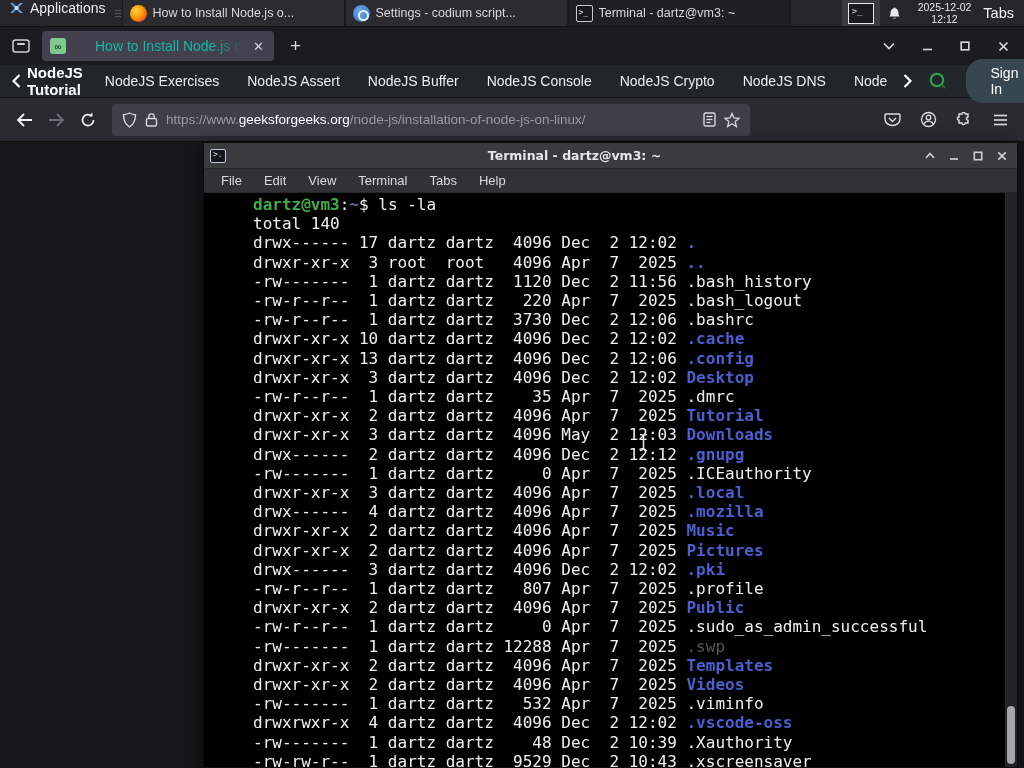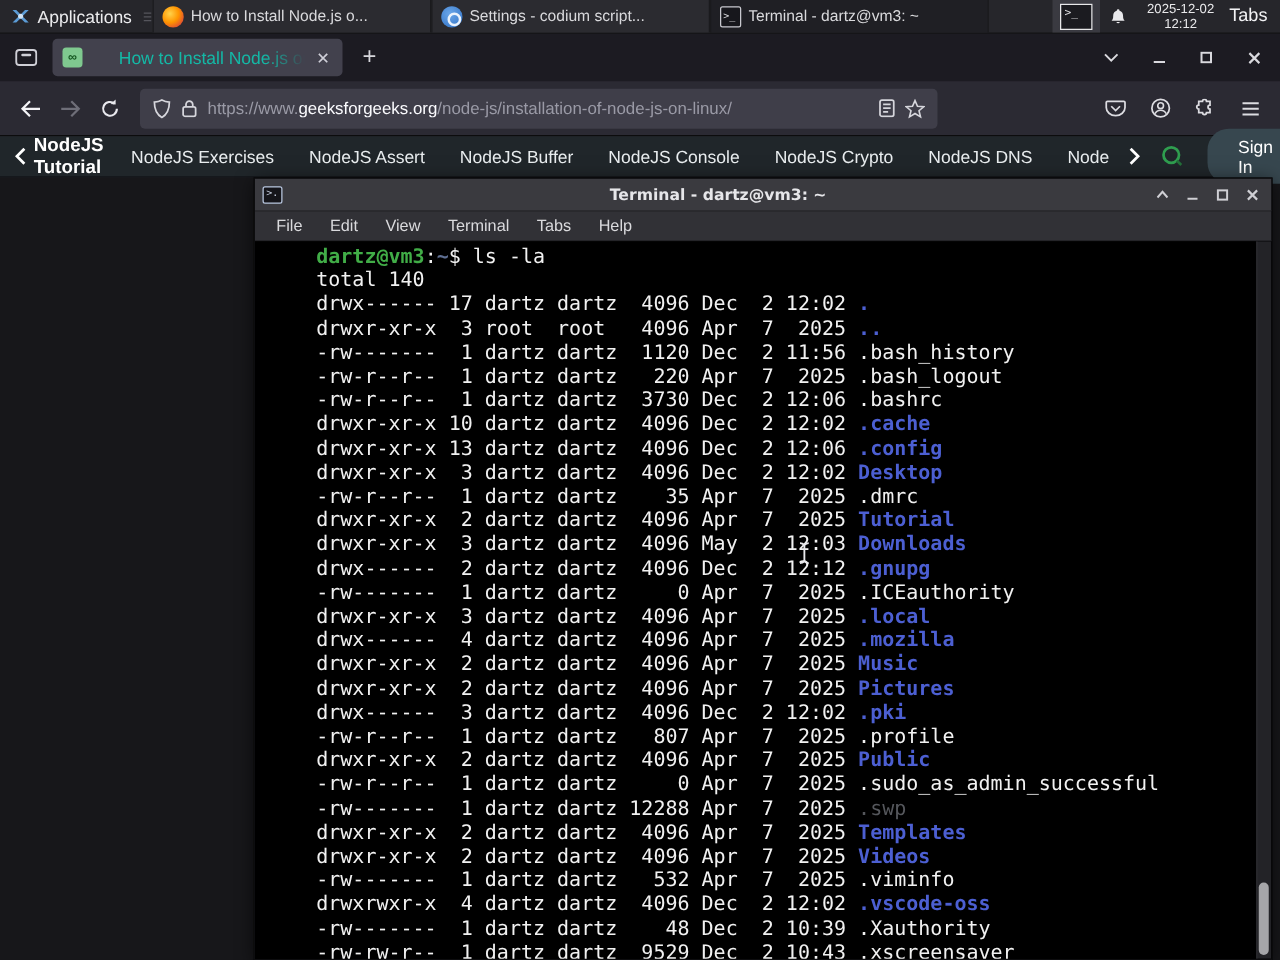--- a/index.html
+++ b/index.html
@@ -3,21 +3,21 @@
 <meta charset="utf-8">
 <style>
   * { margin:0; padding:0; box-sizing:border-box; }
   html,body { width:1024px; height:768px; overflow:hidden; background:#141417;
               font-family:"Liberation Sans", sans-serif; }
 
   
   #panel { position:absolute; left:0; top:0; width:1024px; height:27px;
            background:#26262b; display:flex; align-items:stretch; z-index:40;
            border-bottom:1px solid #121214; color:#e4e4e6; }
-  .app-menu { display:flex; align-items:center; gap:6px; padding:0 8px; }
+  .app-menu { display:flex; gap:6px; padding:0 8px; }
   .app-menu .lbl { font-size:14px; color:#ececee; }
   .handle { width:8px; display:flex; flex-direction:column; justify-content:center; gap:2px; padding:0 1px; }
   .handle i { display:block; height:1px; background:#55555c; }
   .taskbtn { width:223px; display:flex; align-items:center; gap:6px; padding:0 7px;
              background:#2b2b30; border-left:1px solid #1a1a1d; border-right:1px solid #1a1a1d;
              overflow:hidden; }
   .taskbtn.active { background:#1f1f24; }
   .tblabel { font-size:12.5px; color:#d9d9dc; white-space:nowrap; overflow:hidden; }
   .tbicon { width:17px; height:17px; flex:0 0 17px; border-radius:3px; position:relative; }
   .ic-firefox { background:radial-gradient(circle at 35% 35%, #ffd24a 0%, #ff9500 45%, #e4562c 75%, #b5305a 100%); border-radius:50%; }
@@ -196,93 +196,20 @@
           </svg>
       </div>
       <div class="wbtn">
         <svg width="11" height="11" viewBox="0 0 11 11">
             <path d="M1.5 1.5 L9.5 9.5 M9.5 1.5 L1.5 9.5" stroke="#d9d9de" stroke-width="1.7"></path>
           </svg>
       </div>
     </div>
   </div>
 
-  <div id="toolbar">
-    <div class="navbtn">
-      <svg width="17" height="14" viewBox="0 0 17 14">
-          <path d="M8 1 L2 7 L8 13 M2 7 H16" fill="none" stroke="#f4f4f7" stroke-width="1.8"></path>
-        </svg>
-    </div>
-    <div class="navbtn">
-      <svg width="17" height="14" viewBox="0 0 17 14">
-          <path d="M9 1 L15 7 L9 13 M15 7 H1" fill="none" stroke="#6e6e78" stroke-width="1.8"></path>
-        </svg>
-    </div>
-    <div class="navbtn">
-      <svg width="16" height="16" viewBox="0 0 16 16">
-          <path d="M13.5 8 a5.5 5.5 0 1 1 -1.8 -4" fill="none" stroke="#e9e9ee" stroke-width="1.7"></path>
-          <path d="M12.5 0.5 L12.5 4.5 L8.5 4.2" fill="#e9e9ee"></path>
-        </svg>
-    </div>
-    <div id="urlbar">
-      <span>
-        <svg width="15" height="16" viewBox="0 0 15 16">
-            <path d="M7.5 1 C9.5 2.2 11.5 2.6 13.5 2.6 C13.5 8.5 11.5 12.7 7.5 15 C3.5 12.7 1.5 8.5 1.5 2.6 C3.5 2.6 5.5 2.2 7.5 1 Z" fill="none" stroke="#d6d6dc" stroke-width="1.4"></path>
-          </svg>
-      </span>
-      <span>
-        <svg width="13" height="15" viewBox="0 0 13 15">
-            <rect x="1.5" y="6.5" width="10" height="7.5" rx="1.5" fill="none" stroke="#d6d6dc" stroke-width="1.4"></rect>
-            <path d="M3.8 6.5 V4.6 a2.7 2.7 0 0 1 5.4 0 V6.5" fill="none" stroke="#d6d6dc" stroke-width="1.4"></path>
-          </svg>
-      </span>
-      <span class="urltext"><span>https://www.</span><span class="host">geeksforgeeks.org</span><span>/node-js/installation-of-node-js-on-linux/</span></span>
-      <span>
-        <svg width="13" height="15" viewBox="0 0 13 15">
-            <rect x="1" y="1" width="11" height="13" rx="1.5" fill="none" stroke="#d6d6dc" stroke-width="1.4"></rect>
-            <line x1="3.5" y1="4.5" x2="9.5" y2="4.5" stroke="#d6d6dc" stroke-width="1.3"></line>
-            <line x1="3.5" y1="7.5" x2="9.5" y2="7.5" stroke="#d6d6dc" stroke-width="1.3"></line>
-            <line x1="3.5" y1="10.5" x2="7.5" y2="10.5" stroke="#d6d6dc" stroke-width="1.3"></line>
-          </svg>
-      </span>
-      <span>
-        <svg width="16" height="16" viewBox="0 0 16 16">
-            <path d="M8 1.5 L10 6 L15 6.4 L11.2 9.6 L12.4 14.5 L8 11.8 L3.6 14.5 L4.8 9.6 L1 6.4 L6 6 Z" fill="none" stroke="#d6d6dc" stroke-width="1.3"></path>
-          </svg>
-      </span>
-    </div>
-    <div class="tool-right">
-      <div class="navbtn">
-        <svg width="17" height="16" viewBox="0 0 17 16">
-            <path d="M2 2 H15 a1 1 0 0 1 1 1 V7 a7.5 6.5 0 0 1 -15 0 V3 a1 1 0 0 1 1 -1 Z" fill="none" stroke="#dcdce1" stroke-width="1.4"></path>
-            <polyline points="5,6 8.5,9.5 12,6" fill="none" stroke="#dcdce1" stroke-width="1.4"></polyline>
-          </svg>
-      </div>
-      <div class="navbtn">
-        <svg width="17" height="17" viewBox="0 0 17 17">
-            <circle cx="8.5" cy="8.5" r="7" fill="none" stroke="#dcdce1" stroke-width="1.4"></circle>
-            <circle cx="8.5" cy="6.5" r="2.3" fill="none" stroke="#dcdce1" stroke-width="1.3"></circle>
-            <path d="M4 13 a5 5 0 0 1 9 0" fill="none" stroke="#dcdce1" stroke-width="1.3"></path>
-          </svg>
-      </div>
-      <div class="navbtn">
-        <svg width="16" height="16" viewBox="0 0 16 16">
-            <path d="M6 2 a1.6 1.6 0 0 1 3.2 0 H12 V5 a1.6 1.6 0 0 0 0 3.2 V11 H9.2 a1.6 1.6 0 0 1 -3.2 0 H3 V8.2 a1.6 1.6 0 0 1 0 -3.2 V2 Z" fill="none" stroke="#dcdce1" stroke-width="1.4"></path>
-          </svg>
-      </div>
-      <div class="navbtn">
-        <svg width="15" height="12" viewBox="0 0 15 12">
-            <line x1="1" y1="1.5" x2="14" y2="1.5" stroke="#dcdce1" stroke-width="1.6"></line>
-            <line x1="1" y1="6" x2="14" y2="6" stroke="#dcdce1" stroke-width="1.6"></line>
-            <line x1="1" y1="10.5" x2="14" y2="10.5" stroke="#dcdce1" stroke-width="1.6"></line>
-          </svg>
-      </div>
-    </div>
-  </div>
-
   <div id="gfgnav">
     <div class="gfg-back">
       <span>
         <svg width="9" height="14" viewBox="0 0 9 14">
             <polyline points="7.5,1 1.5,7 7.5,13" fill="none" stroke="#ffffff" stroke-width="2.2"></polyline>
           </svg>
       </span>
       <span>NodeJS Tutorial</span>
     </div>
     <div id="site-nav-items">
@@ -299,20 +226,93 @@
           <polyline points="1.5,1 7.5,7 1.5,13" fill="none" stroke="#ffffff" stroke-width="2.2"></polyline>
         </svg>
     </span>
     <div class="gfg-search">
       <svg width="20" height="20" viewBox="0 0 20 20">
           <circle cx="9" cy="9" r="6.2" fill="none" stroke="#2f9e4f" stroke-width="2.2"></circle>
           <line x1="13.5" y1="13.5" x2="17" y2="17" stroke="#23703a" stroke-width="2.2"></line>
         </svg>
     </div>
     <div class="signin">Sign In</div>
+  </div>
+
+  <div id="toolbar">
+    <div class="navbtn">
+      <svg width="17" height="14" viewBox="0 0 17 14">
+          <path d="M8 1 L2 7 L8 13 M2 7 H16" fill="none" stroke="#f4f4f7" stroke-width="1.8"></path>
+        </svg>
+    </div>
+    <div class="navbtn">
+      <svg width="17" height="14" viewBox="0 0 17 14">
+          <path d="M9 1 L15 7 L9 13 M15 7 H1" fill="none" stroke="#6e6e78" stroke-width="1.8"></path>
+        </svg>
+    </div>
+    <div class="navbtn">
+      <svg width="16" height="16" viewBox="0 0 16 16">
+          <path d="M13.5 8 a5.5 5.5 0 1 1 -1.8 -4" fill="none" stroke="#e9e9ee" stroke-width="1.7"></path>
+          <path d="M12.5 0.5 L12.5 4.5 L8.5 4.2" fill="#e9e9ee"></path>
+        </svg>
+    </div>
+    <div id="urlbar">
+      <span>
+        <svg width="15" height="16" viewBox="0 0 15 16">
+            <path d="M7.5 1 C9.5 2.2 11.5 2.6 13.5 2.6 C13.5 8.5 11.5 12.7 7.5 15 C3.5 12.7 1.5 8.5 1.5 2.6 C3.5 2.6 5.5 2.2 7.5 1 Z" fill="none" stroke="#d6d6dc" stroke-width="1.4"></path>
+          </svg>
+      </span>
+      <span>
+        <svg width="13" height="15" viewBox="0 0 13 15">
+            <rect x="1.5" y="6.5" width="10" height="7.5" rx="1.5" fill="none" stroke="#d6d6dc" stroke-width="1.4"></rect>
+            <path d="M3.8 6.5 V4.6 a2.7 2.7 0 0 1 5.4 0 V6.5" fill="none" stroke="#d6d6dc" stroke-width="1.4"></path>
+          </svg>
+      </span>
+      <span class="urltext"><span>https://www.</span><span class="host">geeksforgeeks.org</span><span>/node-js/installation-of-node-js-on-linux/</span></span>
+      <span>
+        <svg width="13" height="15" viewBox="0 0 13 15">
+            <rect x="1" y="1" width="11" height="13" rx="1.5" fill="none" stroke="#d6d6dc" stroke-width="1.4"></rect>
+            <line x1="3.5" y1="4.5" x2="9.5" y2="4.5" stroke="#d6d6dc" stroke-width="1.3"></line>
+            <line x1="3.5" y1="7.5" x2="9.5" y2="7.5" stroke="#d6d6dc" stroke-width="1.3"></line>
+            <line x1="3.5" y1="10.5" x2="7.5" y2="10.5" stroke="#d6d6dc" stroke-width="1.3"></line>
+          </svg>
+      </span>
+      <span>
+        <svg width="16" height="16" viewBox="0 0 16 16">
+            <path d="M8 1.5 L10 6 L15 6.4 L11.2 9.6 L12.4 14.5 L8 11.8 L3.6 14.5 L4.8 9.6 L1 6.4 L6 6 Z" fill="none" stroke="#d6d6dc" stroke-width="1.3"></path>
+          </svg>
+      </span>
+    </div>
+    <div class="tool-right">
+      <div class="navbtn">
+        <svg width="17" height="16" viewBox="0 0 17 16">
+            <path d="M2 2 H15 a1 1 0 0 1 1 1 V7 a7.5 6.5 0 0 1 -15 0 V3 a1 1 0 0 1 1 -1 Z" fill="none" stroke="#dcdce1" stroke-width="1.4"></path>
+            <polyline points="5,6 8.5,9.5 12,6" fill="none" stroke="#dcdce1" stroke-width="1.4"></polyline>
+          </svg>
+      </div>
+      <div class="navbtn">
+        <svg width="17" height="17" viewBox="0 0 17 17">
+            <circle cx="8.5" cy="8.5" r="7" fill="none" stroke="#dcdce1" stroke-width="1.4"></circle>
+            <circle cx="8.5" cy="6.5" r="2.3" fill="none" stroke="#dcdce1" stroke-width="1.3"></circle>
+            <path d="M4 13 a5 5 0 0 1 9 0" fill="none" stroke="#dcdce1" stroke-width="1.3"></path>
+          </svg>
+      </div>
+      <div class="navbtn">
+        <svg width="16" height="16" viewBox="0 0 16 16">
+            <path d="M6 2 a1.6 1.6 0 0 1 3.2 0 H12 V5 a1.6 1.6 0 0 0 0 3.2 V11 H9.2 a1.6 1.6 0 0 1 -3.2 0 H3 V8.2 a1.6 1.6 0 0 1 0 -3.2 V2 Z" fill="none" stroke="#dcdce1" stroke-width="1.4"></path>
+          </svg>
+      </div>
+      <div class="navbtn">
+        <svg width="15" height="12" viewBox="0 0 15 12">
+            <line x1="1" y1="1.5" x2="14" y2="1.5" stroke="#dcdce1" stroke-width="1.6"></line>
+            <line x1="1" y1="6" x2="14" y2="6" stroke="#dcdce1" stroke-width="1.6"></line>
+            <line x1="1" y1="10.5" x2="14" y2="10.5" stroke="#dcdce1" stroke-width="1.6"></line>
+          </svg>
+      </div>
+    </div>
   </div>
 
   <div class="contentarea"></div>
 </div>
 
 <div id="terminal">
   <div id="ttitlebar">
     <span class="ttl-icon"></span>
     <span class="ttl-text">Terminal - dartz@vm3: ~</span>
     <span class="tbtns">

